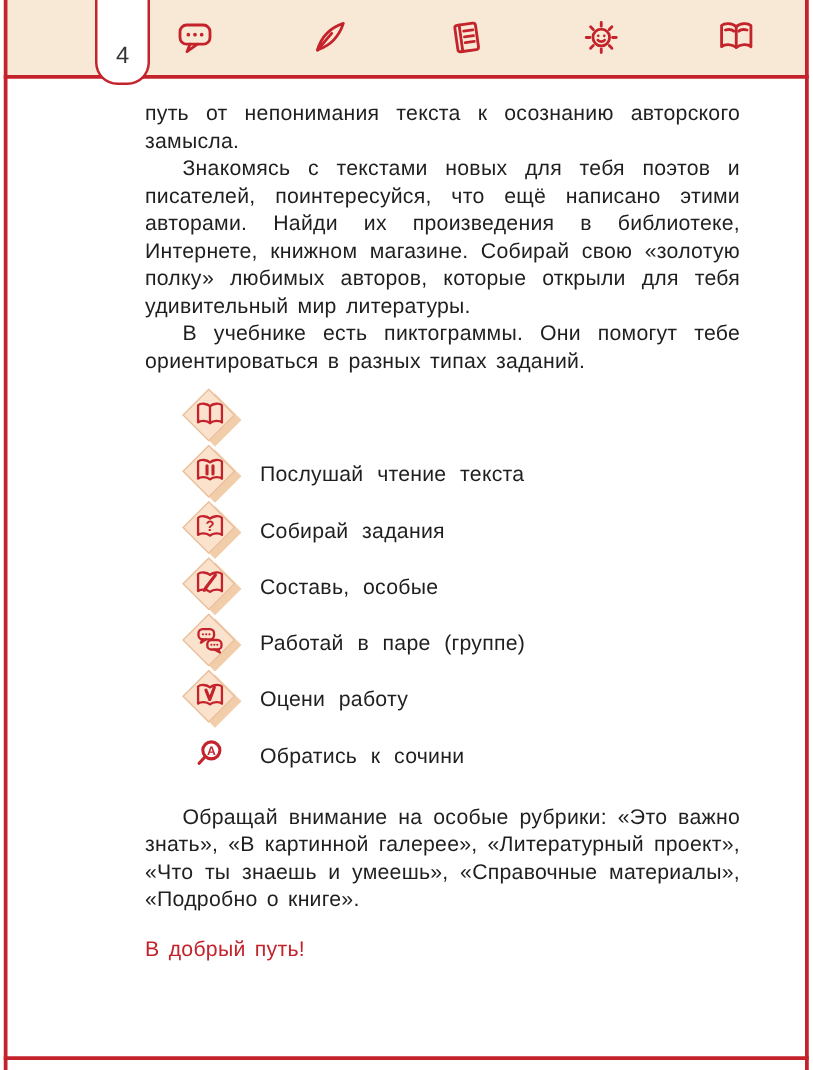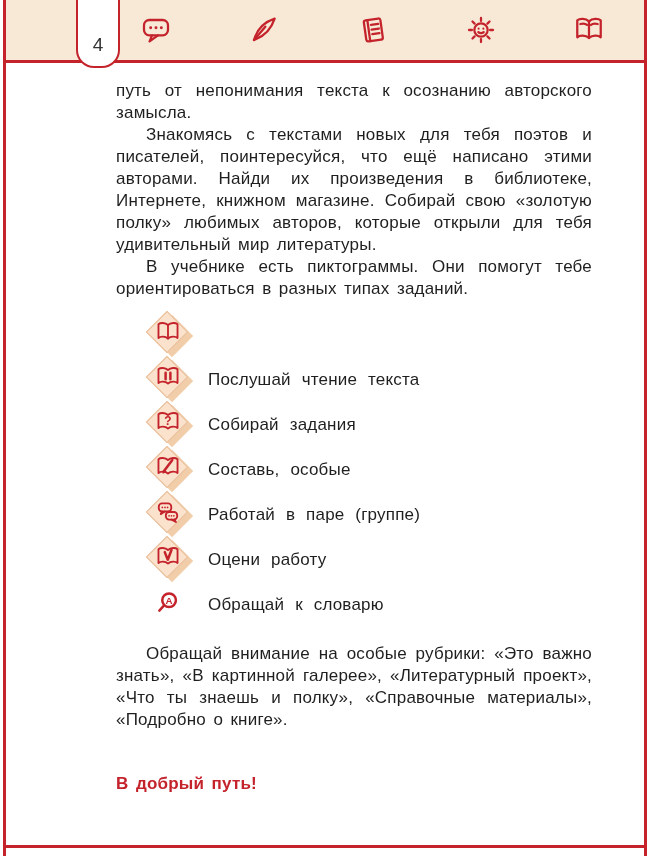--- a/index.html
+++ b/index.html
@@ -59,22 +59,22 @@
   .picto .d-front{
     position:absolute; left:6px; top:5px; width:30px; height:30px;
     transform:rotate(45deg); background:var(--peach); border:1px solid #e9bd97; z-index:1;
   }
   .picto svg{ position:absolute; left:9px; top:7px; width:26px; height:26px; z-index:2; }
   .picto.no-diamond svg{ left:9px; top:8px; }
   .picto-label{ font-size:17px; word-spacing:6px; letter-spacing:0.2px; }
 
   .rubrics{ margin-top:16px; }
   .farewell{
-    margin-top:42px; text-align:center; color:var(--red);
-    font-weight:bold; font-size:17px; word-spacing:4px;
+    margin-top:18px; text-align:center; color:var(--red);
+    font-weight:normal; font-size:17px; word-spacing:4px;
   }
 </style>
 </head>
 <body>
 
 <div class="page">
 
   <div class="edge left"></div>
   <div class="edge right"></div>
   <div class="bottom-line"></div>
@@ -225,25 +225,25 @@
       </div>
 
       <div class="picto-row">
         <span class="picto no-diamond">
           <svg viewBox="0 0 24 24">
             <circle class="st thick" cx="13" cy="9.5" r="6.3"></circle>
             <path class="st thick" d="M8.4 14.2 L4 19"></path>
             <text x="13" y="13" font-size="9" text-anchor="middle">A</text>
           </svg>
         </span>
-        <span class="picto-label">Обращай к словарю</span>
+        <span class="picto-label">Обратись к сочини</span>
       </div>
 
     </div>
 
     <p class="indent rubrics">
-      <span>Обращай внимание на особые рубрики: </span><b>«Это важно знать»</b><span>, </span><b>«В картинной галерее»</b><span>, </span><b>«Литературный проект»</b><span>, </span><b>«Что ты знаешь и полку»</b><span>, </span><b>«Справочные материалы»</b><span>, </span><b>«Подробно о книге»</b><span>.</span>
+      <span>Обращай внимание на особые рубрики: </span><b>«Это важно знать»</b><span>, </span><b>«В картинной галерее»</b><span>, </span><b>«Литературный проект»</b><span>, </span><b>«Что ты знаешь и умеешь»</b><span>, </span><b>«Справочные материалы»</b><span>, </span><b>«Подробно о книге»</b><span>.</span>
     </p>
 
     <p class="farewell">В добрый путь!</p>
 
   </div>
 </div>
 
 </body></html>

